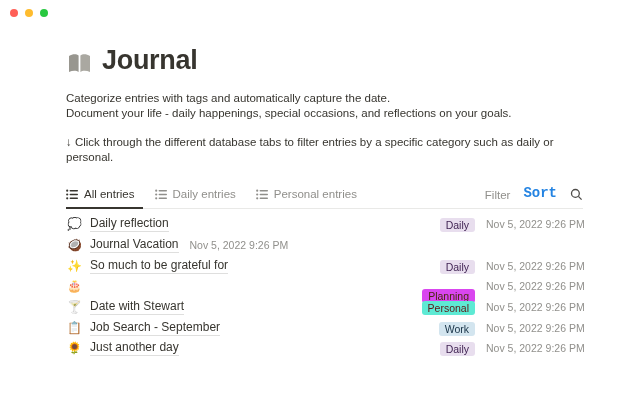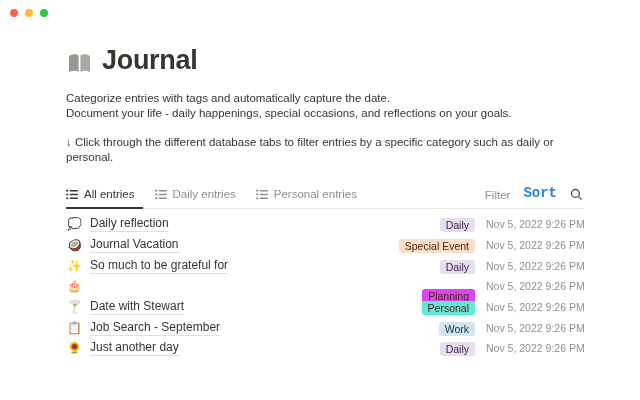--- a/index.html
+++ b/index.html
@@ -146,21 +146,20 @@
   <div class="row">
     <span class="row-emoji">💭</span>
     <span class="row-title">Daily reflection</span>
     <span class="row-tag"><span class="tag-pill" style="background: rgb(232, 222, 238); color: rgb(65, 36, 84);">Daily</span></span>
     <span class="row-date">Nov 5, 2022 9:26 PM</span>
   </div>
 
   <div class="row">
     <span class="row-emoji">🥥</span>
     <span class="row-title">Journal Vacation</span>
-    <span class="row-tag"><span class="tag-pill" style="background: rgb(250, 222, 201); color: rgb(73, 41, 14);">Special Event</span></span>
     <span class="row-date">Nov 5, 2022 9:26 PM</span>
   </div>
 
   <div class="row">
     <span class="row-emoji">✨</span>
     <span class="row-title">So much to be grateful for</span>
     <span class="row-tag"><span class="tag-pill" style="background: rgb(232, 222, 238); color: rgb(65, 36, 84);">Daily</span></span>
     <span class="row-date">Nov 5, 2022 9:26 PM</span>
   </div>
 

